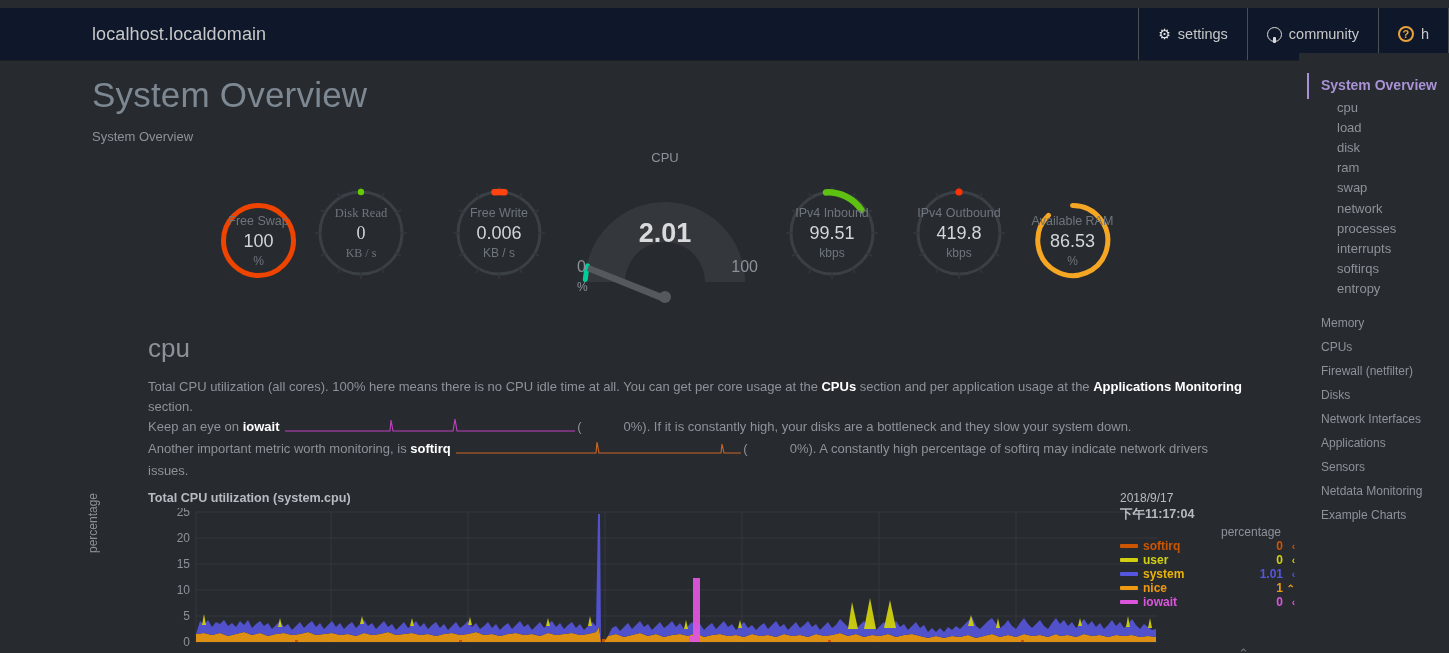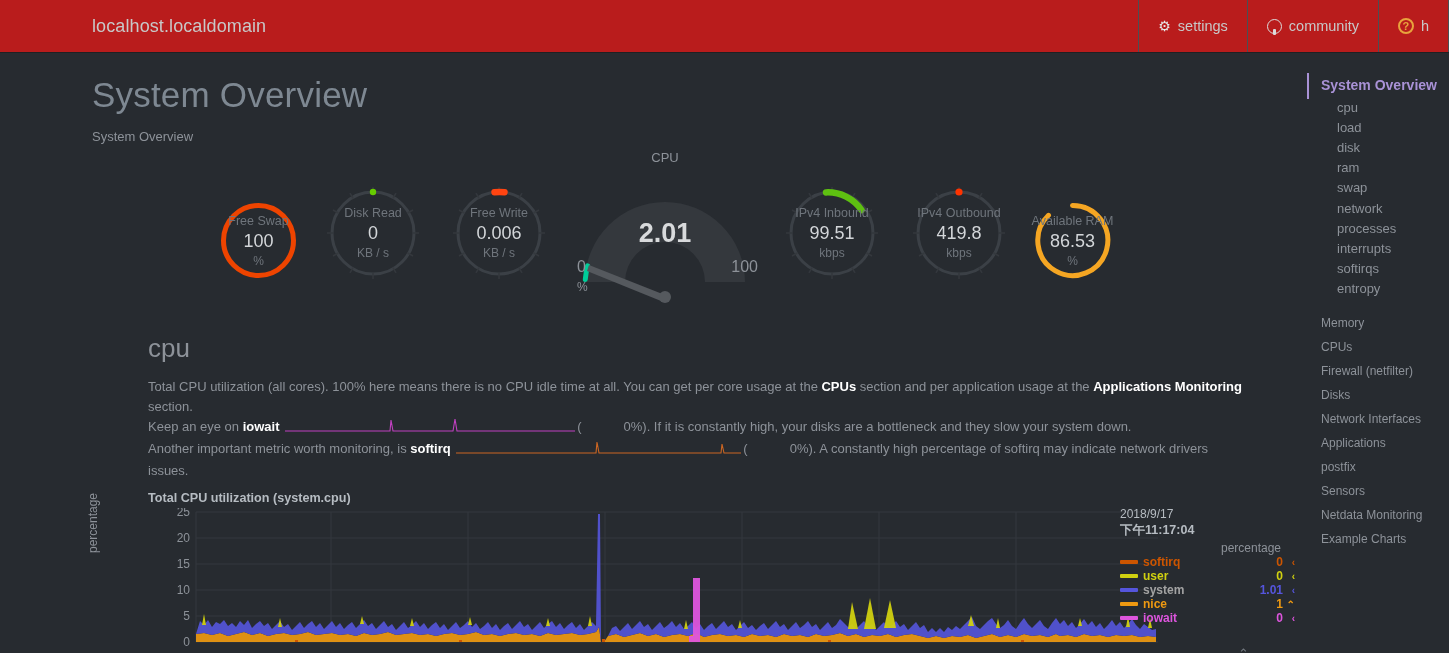--- a/index.html
+++ b/index.html
@@ -5,23 +5,23 @@
   * { box-sizing: border-box; margin: 0; padding: 0; }
   html, body {
     width: 1449px; height: 653px;
     background: #272b30;
     font-family: "Liberation Sans", sans-serif;
     overflow: hidden;
   }
 
   
   .navbar {
-    position: absolute; top: 0; left: 0;
+    position: absolute; top: 8px; left: 0;
     width: 1449px; height: 53px;
-    background: #b91c1c;
+    background: #0f172a;
     border-bottom: 1px solid #1f2023;
     display: flex; align-items: stretch;
   }
   .nav-brand {
     display: flex; align-items: center;
     padding: 0 18px 0 92px;
     font-size: 18px; color: #c8c8c8;
     letter-spacing: 0.1px;
   }
   .nav-spacer { flex: 1; }
@@ -136,21 +136,21 @@
   
   .chart-wrap { position: relative; margin-left: 148px; margin-top: 10px; }
   .chart-title {
     font-size: 12.6px; font-weight: bold; color: #b6bcc2; margin-bottom: 3px;
   }
   .ylab {
     position: absolute; left: -62px; top: 62px;
     transform: rotate(-90deg); transform-origin: left top;
     font-size: 12px; color: #8d9299; white-space: nowrap;
   }
-  .legend { position: absolute; left: 972px; top: 16px; width: 175px; }
+  .legend { position: absolute; left: 972px; top: 0px; width: 175px; }
   .lg-date { font-size: 12px; color: #b6bcc2; line-height: 15px; }
   .lg-time { font-size: 12.5px; color: #b6bcc2; font-weight: bold; line-height: 16px; }
   .lg-unit { font-size: 12px; color: #8d9299; text-align: right; padding-right: 14px; margin-top: 3px; }
   .lg-row {
     display: flex; align-items: center; height: 14px;
     font-size: 12px; font-weight: bold;
   }
   .lg-sw { width: 18px; height: 4px; border-radius: 1px; margin-right: 5px; flex: none; }
   .lg-name { flex: 1; }
   .lg-val { text-align: right; }
@@ -195,21 +195,21 @@
           <circle cx="42.5" cy="42.5" r="35" fill="none" stroke="#ee4400" stroke-width="5"></circle>
         </svg>
         <div class="gtext">
           <div class="glabel">Free Swap</div>
           <div class="gvalue">100</div>
           <div class="gunits">%</div>
         </div>
       </div>
     </div>
 
-    <div class="gauge" style="left:323px; top:33px;">
+    <div class="gauge" style="left:311px; top:33px;font-family:Liberation Serif, serif;">
       <div class="ring">
         <svg width="100" height="100" viewBox="0 0 100 100">
           <circle cx="50" cy="50" r="41" fill="none" stroke="#3b4046" stroke-width="3"></circle>
           <g stroke="#34383d" stroke-width="1.6">
             <line x1="50" y1="4" x2="50" y2="10"></line>
               <line x1="73" y1="10.2" x2="70" y2="15.4"></line>
             <line x1="90" y1="27" x2="84.6" y2="30"></line>
               <line x1="96" y1="50" x2="90" y2="50"></line>
             <line x1="90" y1="73" x2="84.6" y2="70"></line>
               <line x1="73" y1="89.8" x2="70" y2="84.6"></line>
@@ -497,21 +497,21 @@
         <span class="lg-arrow" style="color:#cc5500">‹</span>
       </div>
       <div class="lg-row">
         <span class="lg-sw" style="background:#d0d010"></span>
         <span class="lg-name" style="color:#d0d010">user</span>
         <span class="lg-val" style="color:#d0d010">0</span>
         <span class="lg-arrow" style="color:#d0d010">‹</span>
       </div>
       <div class="lg-row">
         <span class="lg-sw" style="background:#5555dd"></span>
-        <span class="lg-name" style="color:#a3a3a3">system</span>
+        <span class="lg-name" style="color:#eab308">system</span>
         <span class="lg-val" style="color:#5555dd">1.01</span>
         <span class="lg-arrow" style="color:#5555dd">‹</span>
       </div>
       <div class="lg-row">
         <span class="lg-sw" style="background:#ee9911"></span>
         <span class="lg-name" style="color:#ee9911">nice</span>
         <span class="lg-val" style="color:#ee9911">1</span>
         <span class="lg-arrow" style="color:#ee9911">⌃</span>
       </div>
       <div class="lg-row">
@@ -538,17 +538,16 @@
   <div class="sb-sub">interrupts</div>
   <div class="sb-sub">softirqs</div>
   <div class="sb-sub">entropy</div>
   <div class="sb-gap"></div>
   <div class="sb-main">Memory</div>
   <div class="sb-main">CPUs</div>
   <div class="sb-main">Firewall (netfilter)</div>
   <div class="sb-main">Disks</div>
   <div class="sb-main">Network Interfaces</div>
   <div class="sb-main">Applications</div>
-  <div class="sb-main">postfix</div>
   <div class="sb-main">Sensors</div>
   <div class="sb-main">Netdata Monitoring</div>
   <div class="sb-main">Example Charts</div>
 </div>
 
 </body></html>

